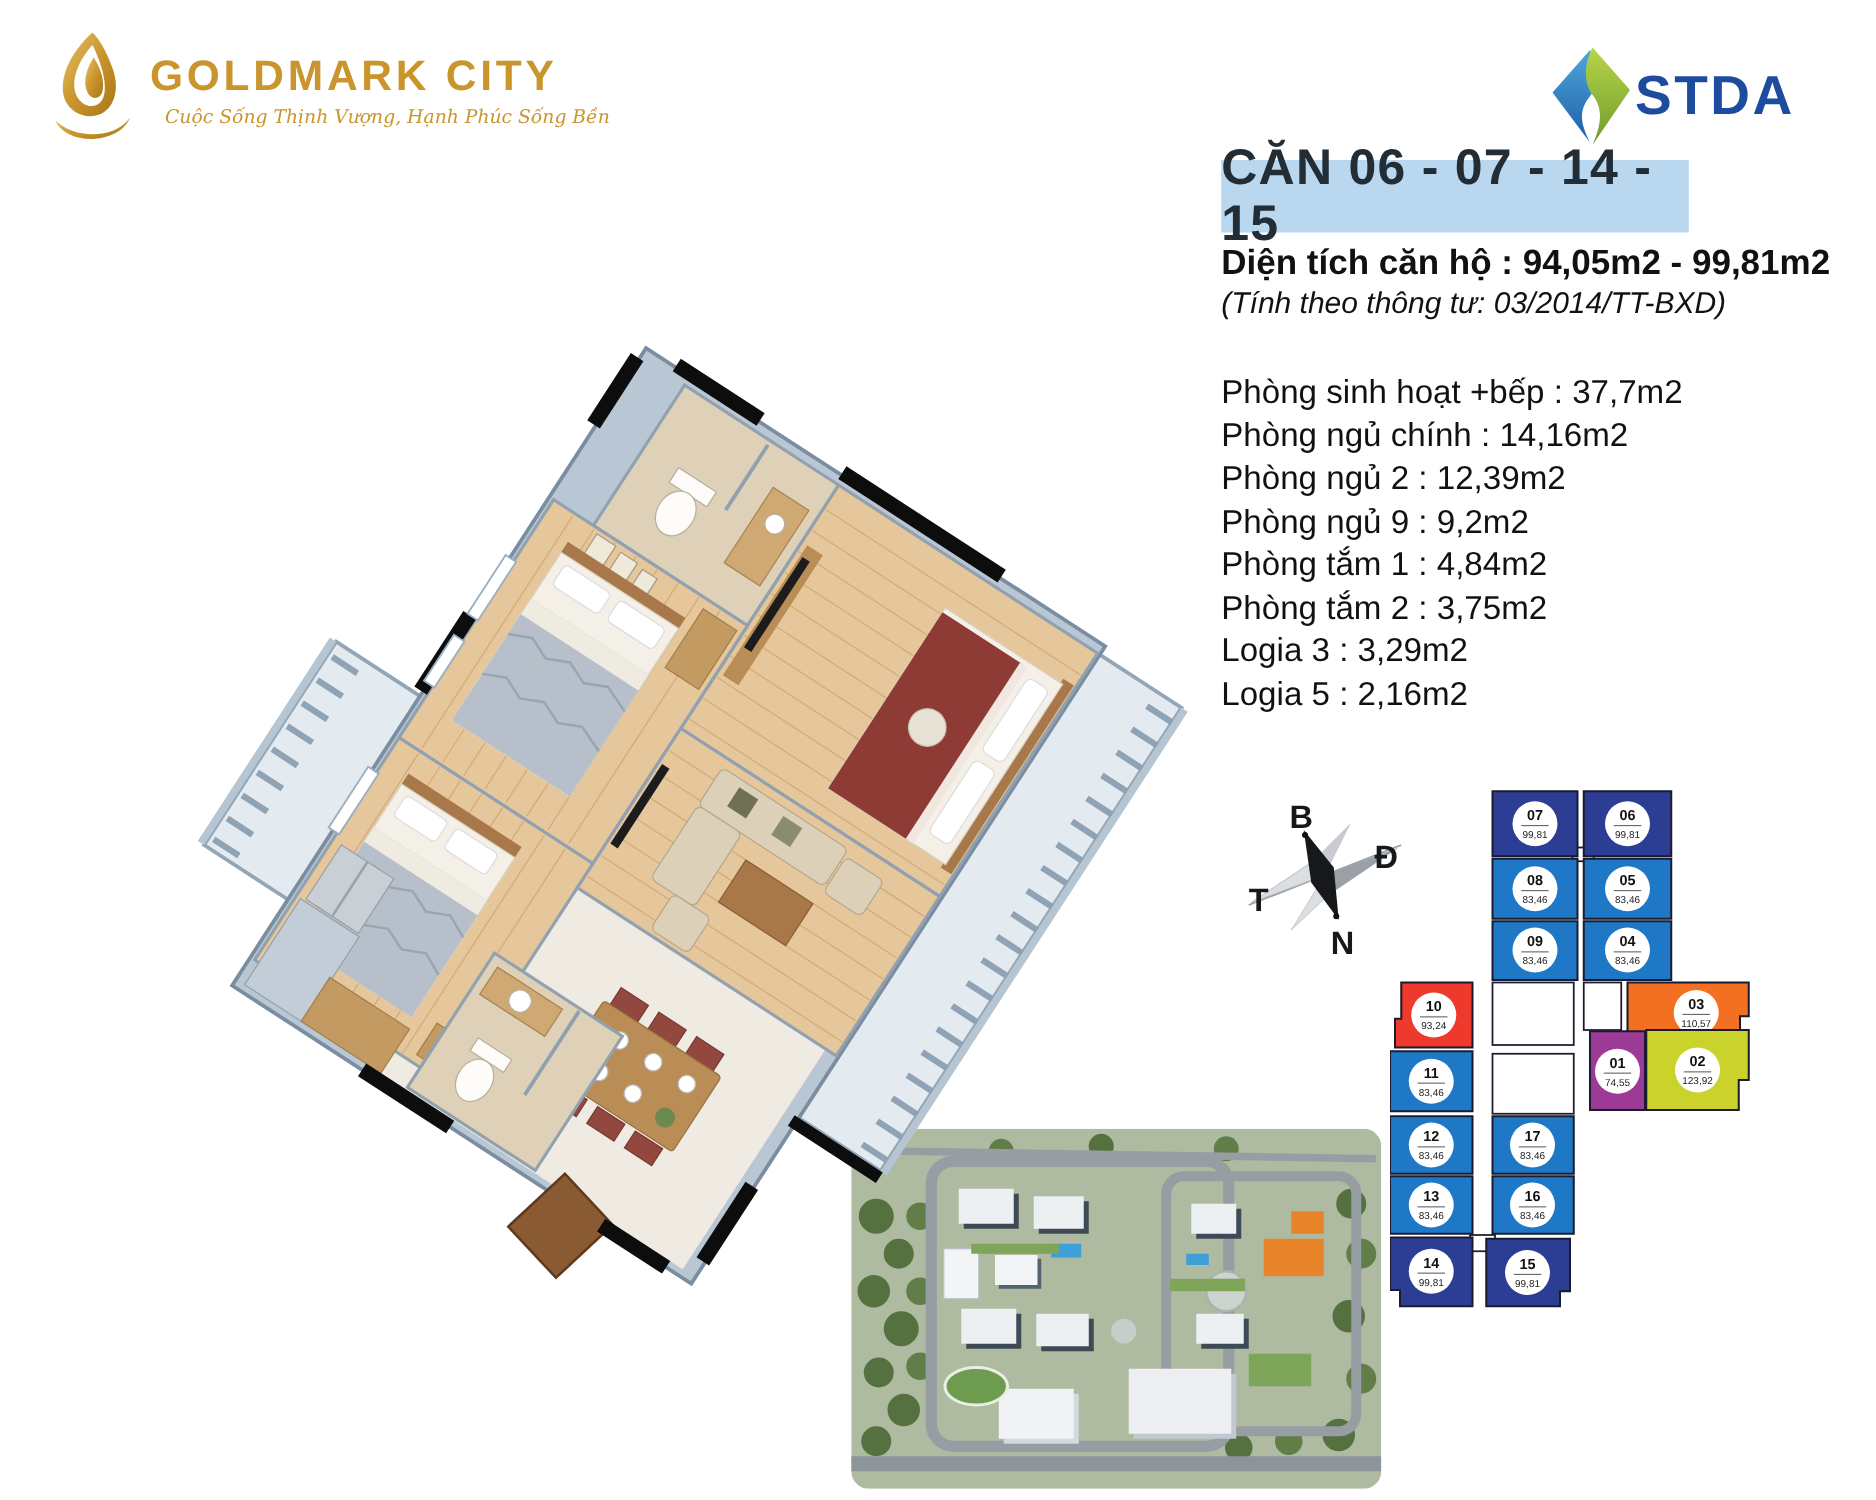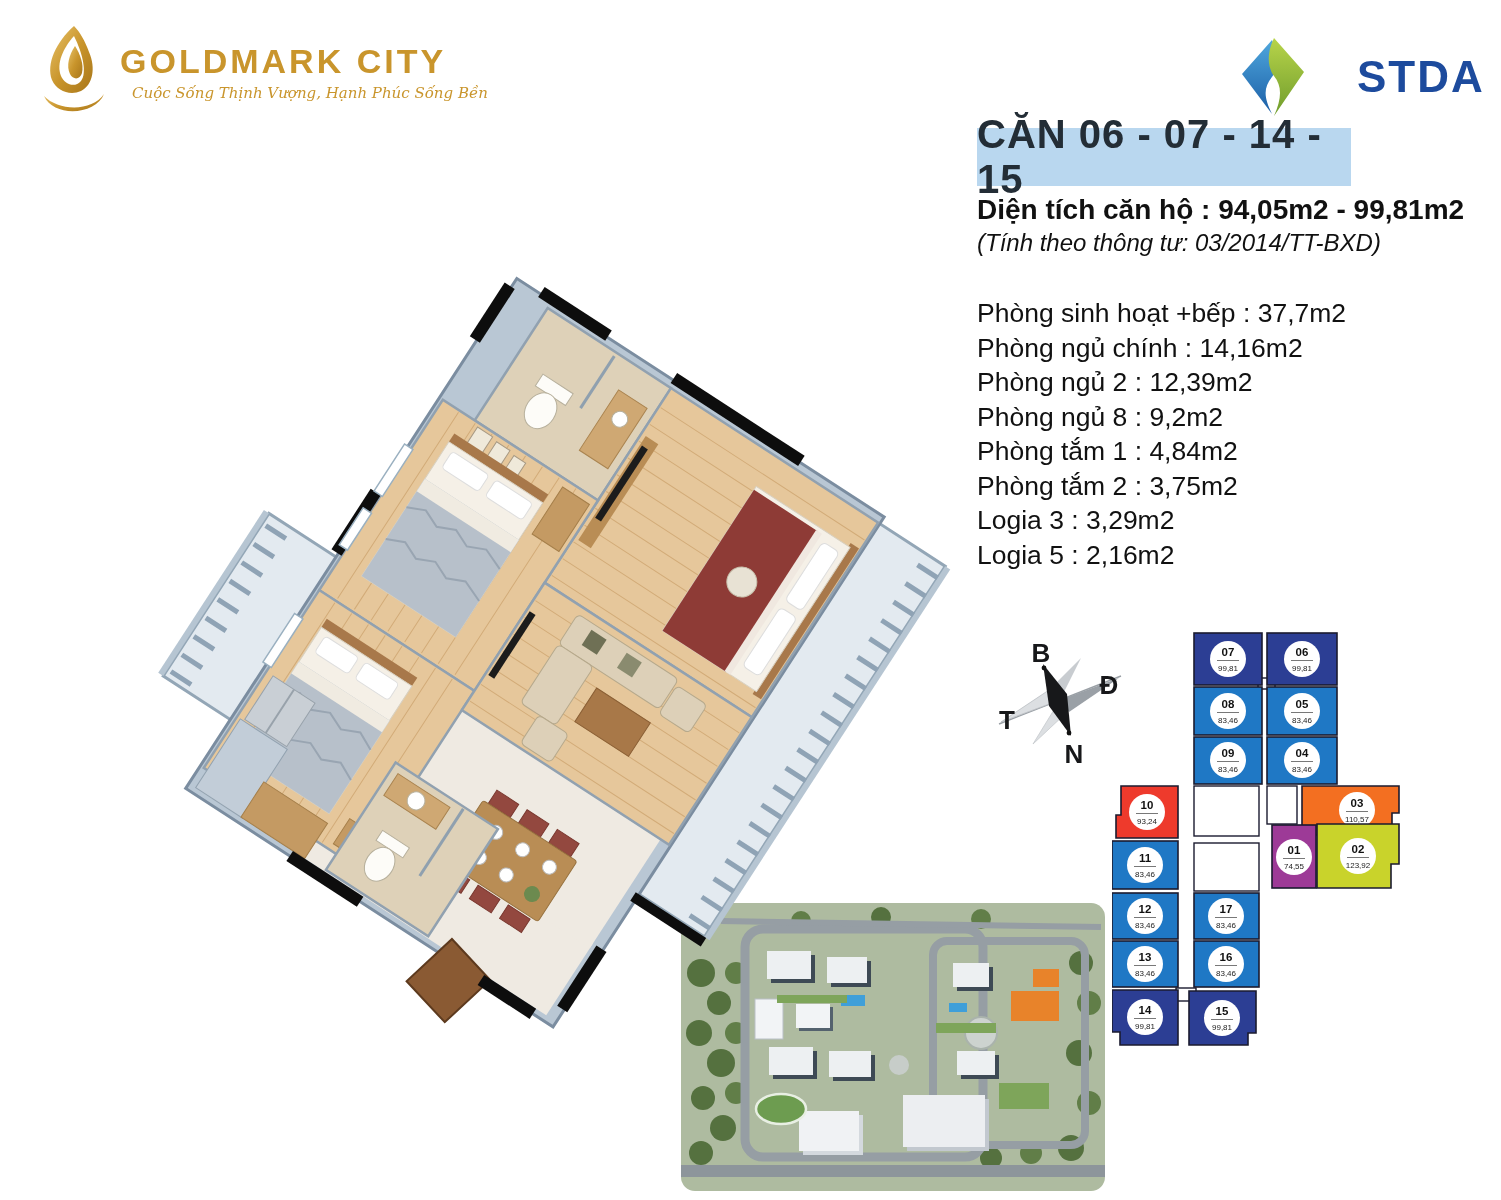--- a/index.html
+++ b/index.html
@@ -57,36 +57,36 @@
         </linearGradient>
         <linearGradient id="stg" x1="0" y1="0" x2="0" y2="1">
           <stop offset="0" stop-color="#b8d44a"></stop>
             <stop offset="1" stop-color="#6f9c2c"></stop>
         </linearGradient>
       </defs>
       <path d="M42,6 L12,40 L42,80 C34,64 33,54 42,43 C50,33 48,18 42,6 Z" fill="url(#stb)"></path>
       <path d="M44,4 L74,38 L44,82 C52,64 52,52 44,42 C36,31 38,16 44,4 Z" fill="url(#stg)"></path>
     </svg>
   </div>
-  <div class="abs stda-word" style="left:1357px;top:52px;">STDA</div>
+  <div class="abs stda-word" style="left:1308px;top:52px;">STDA</div>
 
   <div class="abs title-bar" style="background: rgb(185, 215, 239);">
     <span style="color: rgb(35, 45, 54);">CĂN 06 - 07 - 14 - 15</span>
   </div>
   <div class="abs area-line">
     <span>Diện tích căn hộ :</span>
     <span>94,05m2 - 99,81m2</span>
   </div>
   <div class="abs area-note">(Tính theo thông tư: 03/2014/TT-BXD)</div>
 
   <ul class="abs room-list" id="room-list">
       <li><span>Phòng sinh hoạt +bếp</span> :  <span>37,7m2</span></li>
       <li><span>Phòng ngủ chính</span> :  <span>14,16m2</span></li>
       <li><span>Phòng ngủ 2</span> :  <span>12,39m2</span></li>
-      <li><span>Phòng ngủ 8</span> :  <span>9,2m2</span></li>
+      <li><span>Phòng ngủ 9</span> :  <span>9,2m2</span></li>
       <li><span>Phòng tắm 1</span> :  <span>4,84m2</span></li>
       <li><span>Phòng tắm 2</span> :  <span>3,75m2</span></li>
       <li><span>Logia 3</span> :  <span>3,29m2</span></li>
       <li><span>Logia 5</span> :  <span>2,16m2</span></li>
     </ul>
 
   <svg class="abs" style="left:985px;top:632px;" width="150" height="140" viewBox="0 0 150 140">
     <line x1="14" y1="92" x2="136" y2="44" stroke="#9aa0a6" stroke-width="1.5"></line>
     <polygon points="75,68 134,46 84,80" fill="#9aa0a6"></polygon>
     <polygon points="75,68 16,90 64,58" fill="#dcdfe2" stroke="#b9bdc1" stroke-width="0.8"></polygon>

